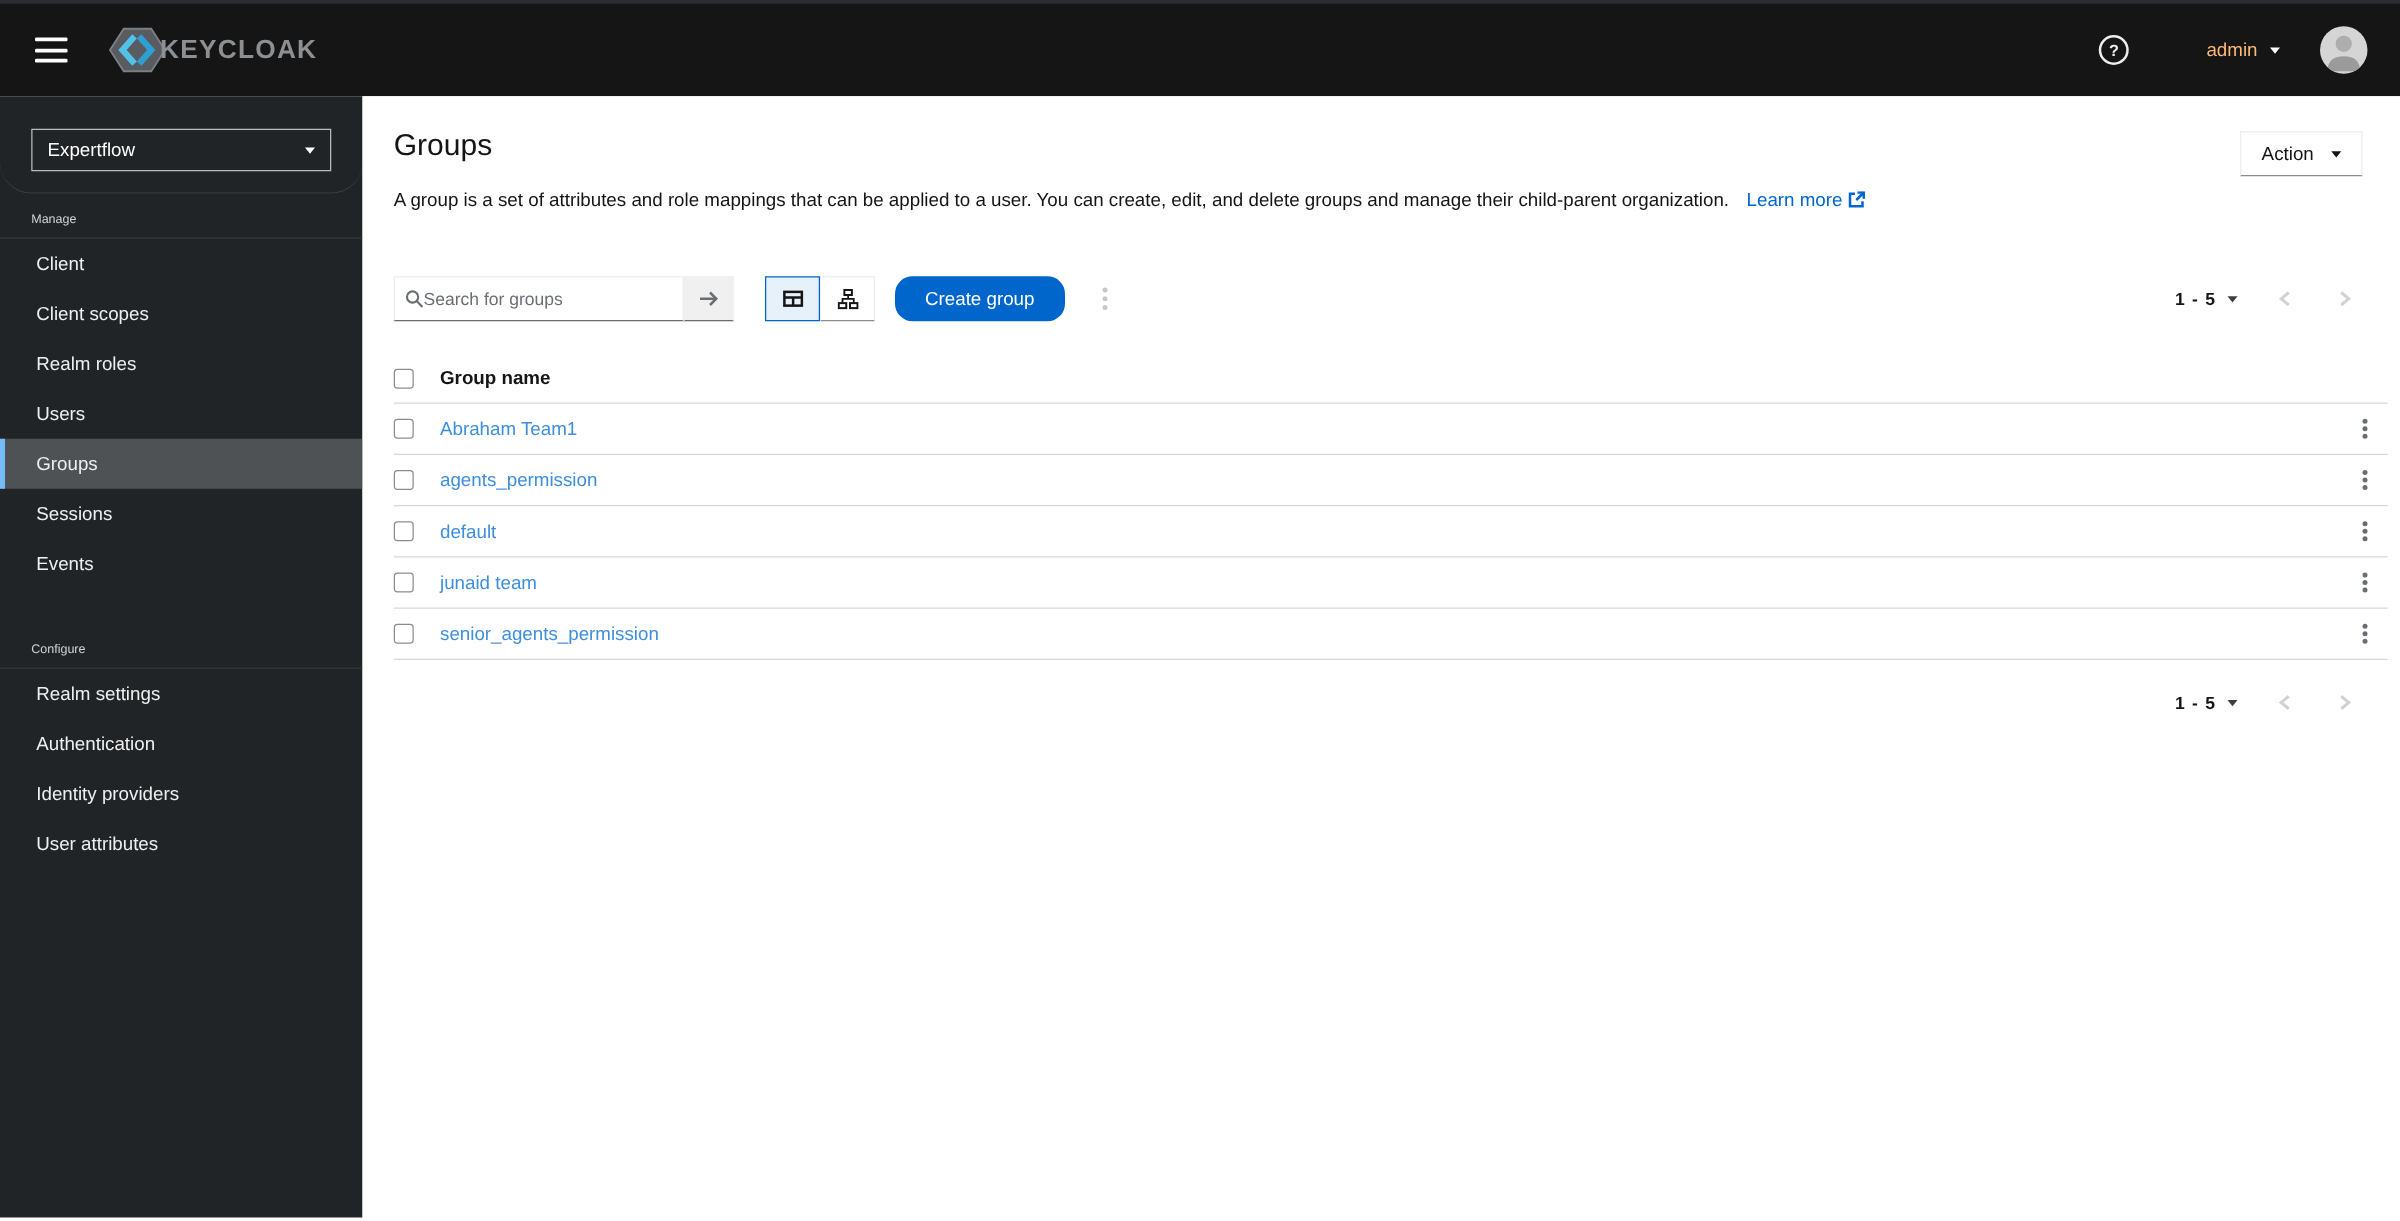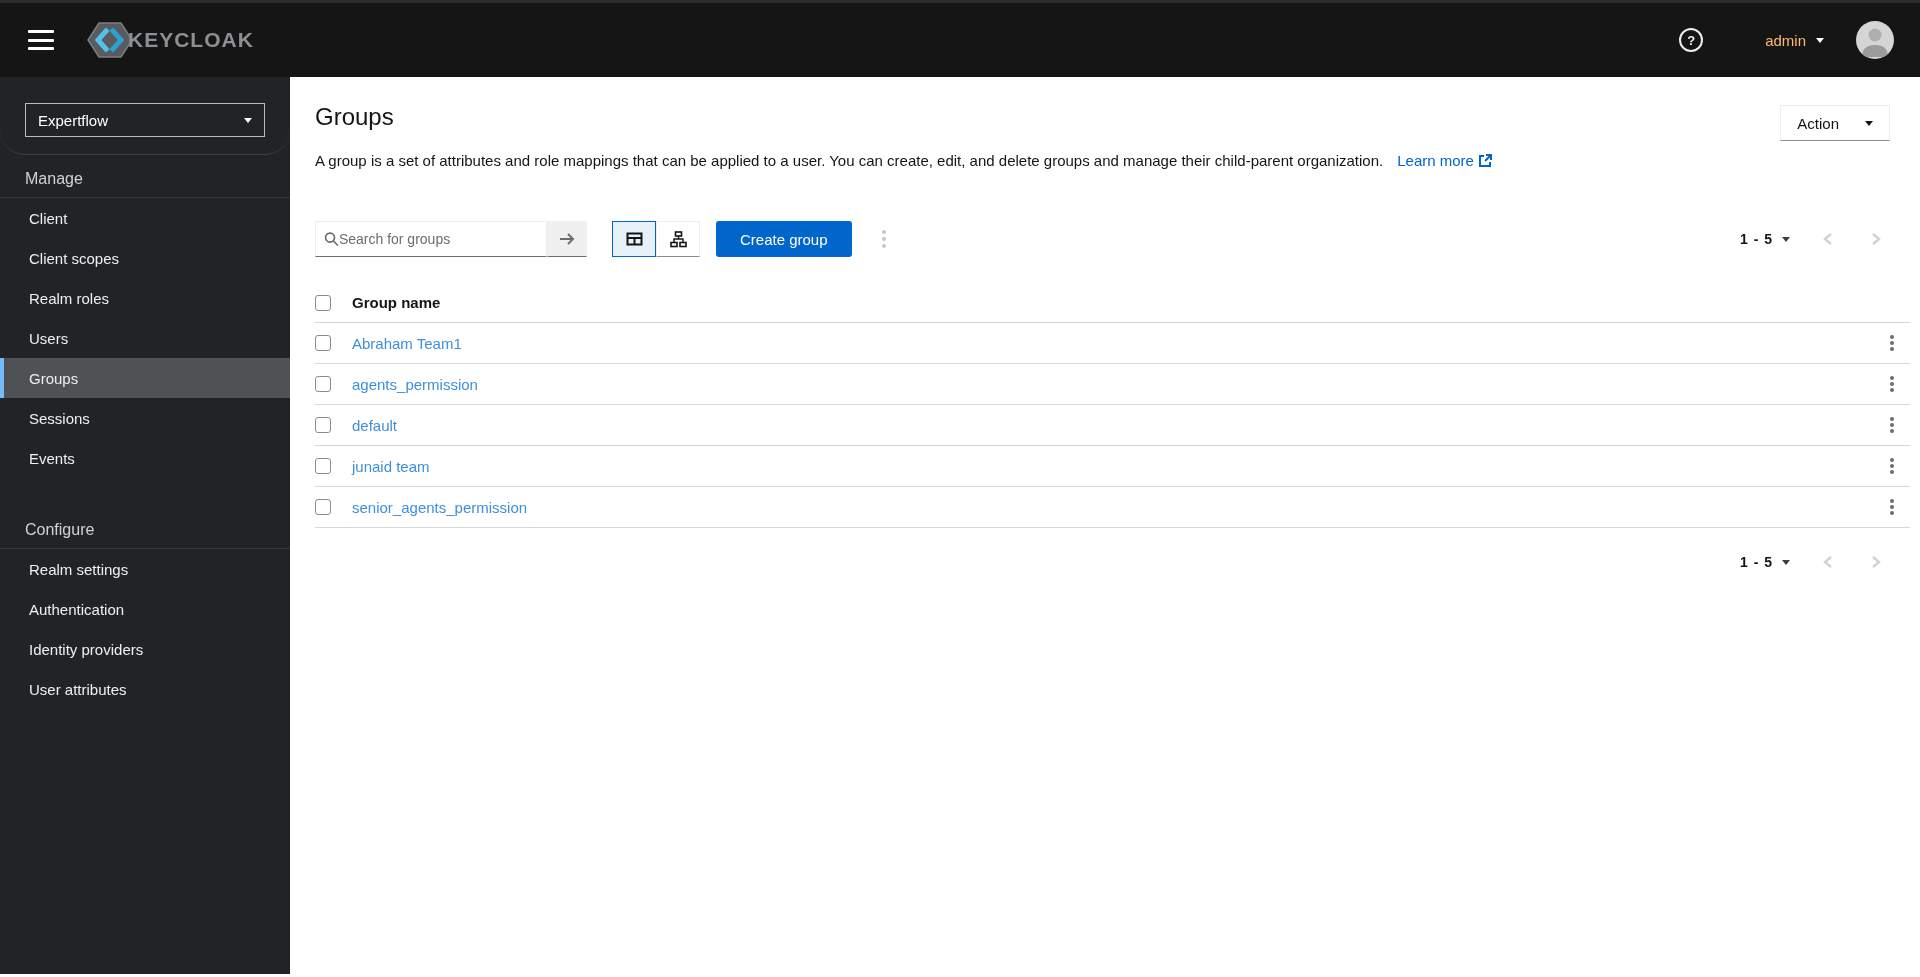--- a/index.html
+++ b/index.html
@@ -28,58 +28,58 @@
   .shell { display: flex; height: 897px; }
 
   
   .sidebar { width: 290px; background: #212427; color: #fff; flex-shrink: 0; }
   .realm-box { padding: 26px 25px 17px; border-bottom: 1px solid #3c3f42; border-radius: 25px; }
   .realm-btn {
     width: 100%; height: 34px; background: transparent; border: 1px solid #b9bcbe;
     color: #fff; font-size: 15px; font-family: inherit; display: flex; align-items: center;
     justify-content: space-between; padding: 0 12px; cursor: pointer;
   }
-  .nav-section-label { padding: 13px 25px 9px; font-size: 16px; color: #d2d2d2; border-bottom: 1px solid #34373b; }
+  .nav-section-label { padding: 13px 25px 9px; font-size: 10px; color: #d2d2d2; border-bottom: 1px solid #34373b; }
   .nav-section { margin-top: 2px; }
   .nav-section + .nav-section { margin-top: 30px; }
   .nav-item {
     height: 40px; display: flex; align-items: center; padding-left: 25px;
     font-size: 15px; color: #efefef; cursor: pointer; border-left: 4px solid transparent;
   }
   .nav-item.active { background: #4f5255; border-left-color: #73bcf7; }
 
   
   .main { flex: 1; background: #fff; padding: 0 10px 0 25px; }
   .page-head { padding: 26px 20px 0 0; }
   .title-row { display: flex; justify-content: space-between; align-items: flex-start; }
   .page-title { font-size: 24px; font-weight: 500; color: #151515; }
   .action-btn {
     height: 36px; padding: 0 16px; background: #fff; border: 1px solid #ededed;
     border-bottom: 1px solid #8a8d90; font-size: 15px; color: #151515; font-family: inherit;
-    display: flex; align-items: center; gap: 26px; cursor: pointer; margin-top: 2px;
+    display: flex; align-items: center; gap: 14px; cursor: pointer; margin-top: 2px;
   }
   .desc-row { margin-top: 9px; font-size: 15px; line-height: 1.4; color: #151515; }
   .learn-more { color: #0066cc; text-decoration: none; margin-left: 14px; white-space: nowrap; }
   .ext-icon { vertical-align: -2px; margin-left: 4px; }
 
   
   .toolbar { display: flex; align-items: center; margin-top: 50px; padding-right: 10px; }
   .search-wrap {
     width: 232px; height: 36px; border: 1px solid #ededed; border-bottom-color: #6a6e73;
     display: flex; align-items: center; padding: 0 8px; gap: 0; background: #fff;
   }
   .search-wrap input { border: none; outline: none; font-size: 14px; font-family: inherit; width: 100%; color: #151515; background: transparent; }
   .search-wrap input::placeholder { color: #6a6e73; }
   .arrow-btn { width: 40px; height: 36px; background: #f0f0f0; border: 1px solid #f0f0f0; border-bottom-color: #6a6e73; display: flex; align-items: center; justify-content: center; cursor: pointer; }
   .toggle-group { display: flex; margin-left: 25px; }
   .toggle-btn { width: 44px; height: 36px; display: flex; align-items: center; justify-content: center; cursor: pointer; background: #fff; border: 1px solid #ededed; border-bottom-color: #8a8d90; }
   .toggle-btn.selected { background: #e7f1fa; border: 1px solid #0066cc; }
   .create-btn {
     margin-left: 16px; height: 36px; padding: 0 24px; background: #0066cc; color: #fff;
-    border: none; border-radius: 3px; font-size: 15px; font-family: inherit; cursor: pointer;
+    border: none; border-radius: 14px; font-size: 15px; font-family: inherit; cursor: pointer;
   }
   .kebab-btn { background: none; border: none; width: 36px; height: 36px; display: flex; align-items: center; justify-content: center; cursor: pointer; }
   .toolbar .kebab-btn { margin-left: 14px; }
   .dots { width: 4px; height: 4px; border-radius: 50%; display: block; }
   .dots-light { background: #c6c9cb; box-shadow: 0 -7px 0 #c6c9cb, 0 7px 0 #c6c9cb; }
   .dots-dark { background: #6a6e73; box-shadow: 0 -6px 0 #6a6e73, 0 6px 0 #6a6e73; }
 
   
   .pagination { margin-left: auto; display: flex; align-items: center; }
   .pag-menu-btn { display: flex; align-items: center; gap: 9px; background: none; border: none; font-family: inherit; font-size: 14px; font-weight: 600; color: #151515; letter-spacing: 1px; cursor: pointer; }

